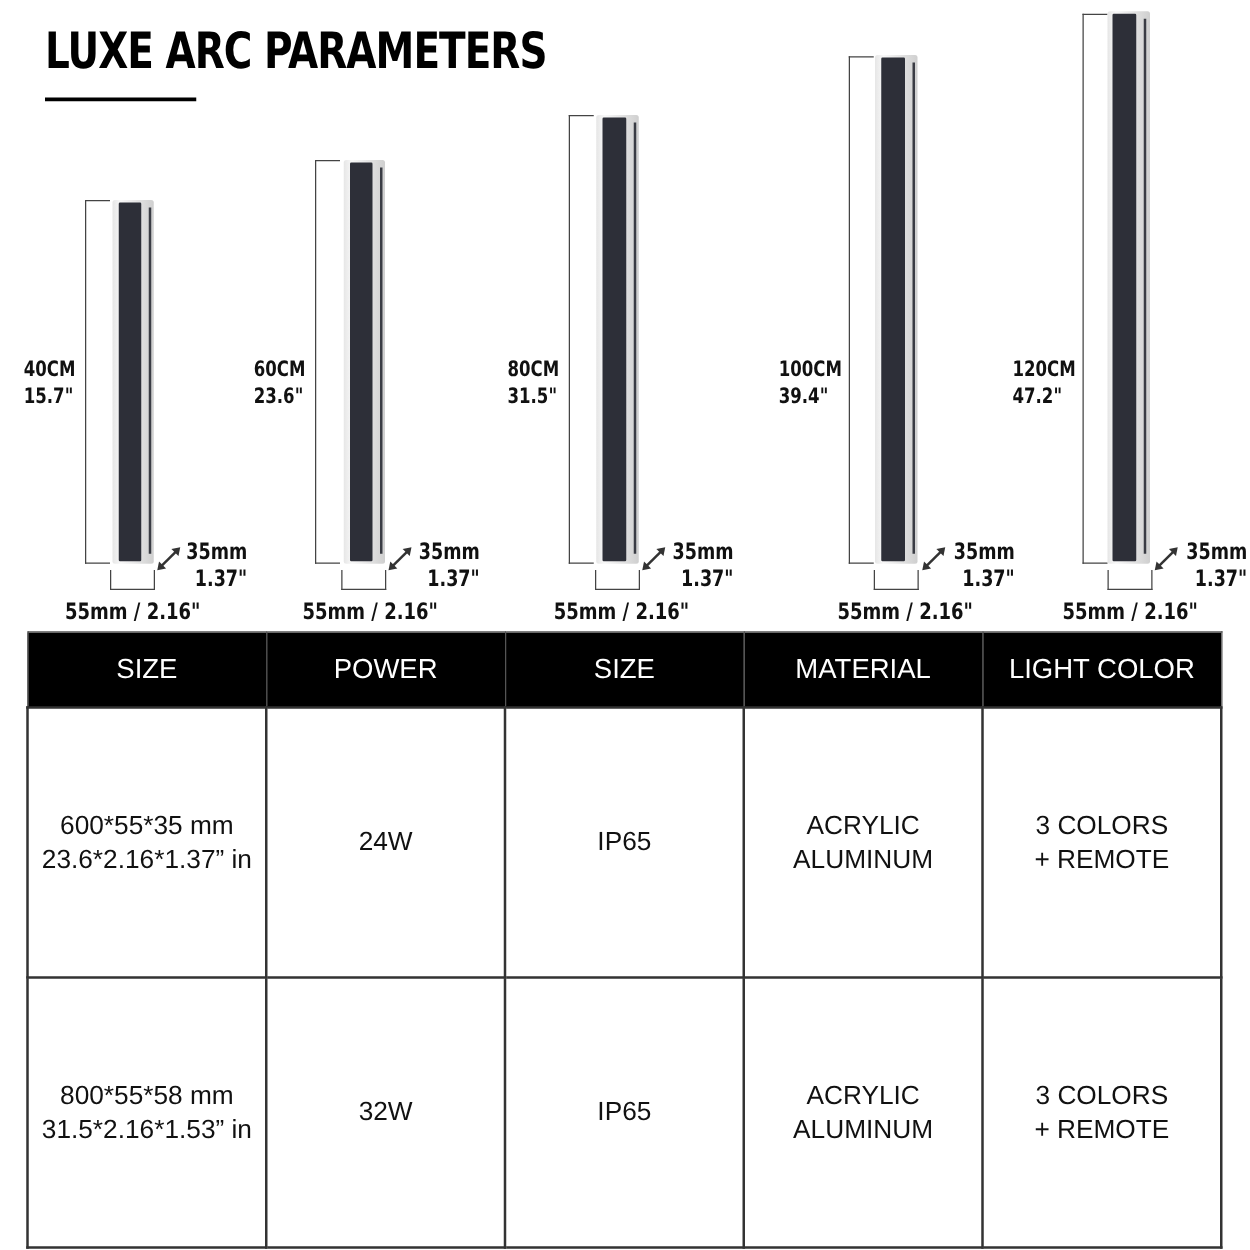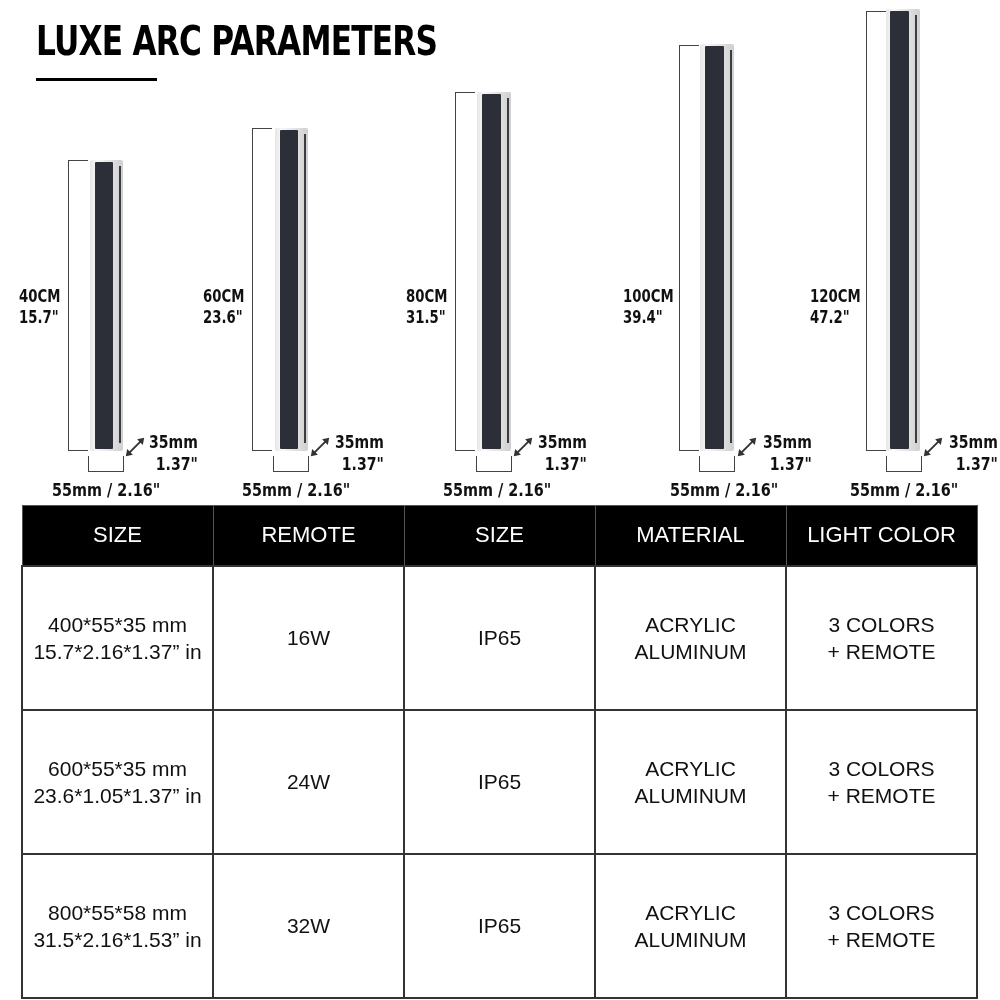--- a/index.html
+++ b/index.html
@@ -155,47 +155,31 @@
   <colgroup>
     <col style="width:191px">
       <col style="width:191px">
       <col style="width:191px">
       <col style="width:191px">
       <col style="width:191px">
   </colgroup>
   <thead>
     <tr>
       <th>SIZE</th>
-      <th>REMOTE</th>
+      <th>POWER</th>
       <th>SIZE</th>
       <th>MATERIAL</th>
       <th>LIGHT COLOR</th>
     </tr>
   </thead>
   <tbody>
     <tr>
       <td>
-          <div>400*55*35 mm</div>
-          <div>15.7*2.16*1.37” in</div>
-        </td>
-      <td>16W</td>
-      <td>IP65</td>
-      <td>
-          <div>ACRYLIC</div>
-          <div>ALUMINUM</div>
-        </td>
-      <td>
-          <div>3 COLORS</div>
-          <div>+ REMOTE</div>
-        </td>
-    </tr>
-    <tr>
-      <td>
           <div>600*55*35 mm</div>
-          <div>23.6*1.05*1.37” in</div>
+          <div>23.6*2.16*1.37” in</div>
         </td>
       <td>24W</td>
       <td>IP65</td>
       <td>
           <div>ACRYLIC</div>
           <div>ALUMINUM</div>
         </td>
       <td>
           <div>3 COLORS</div>
           <div>+ REMOTE</div>

